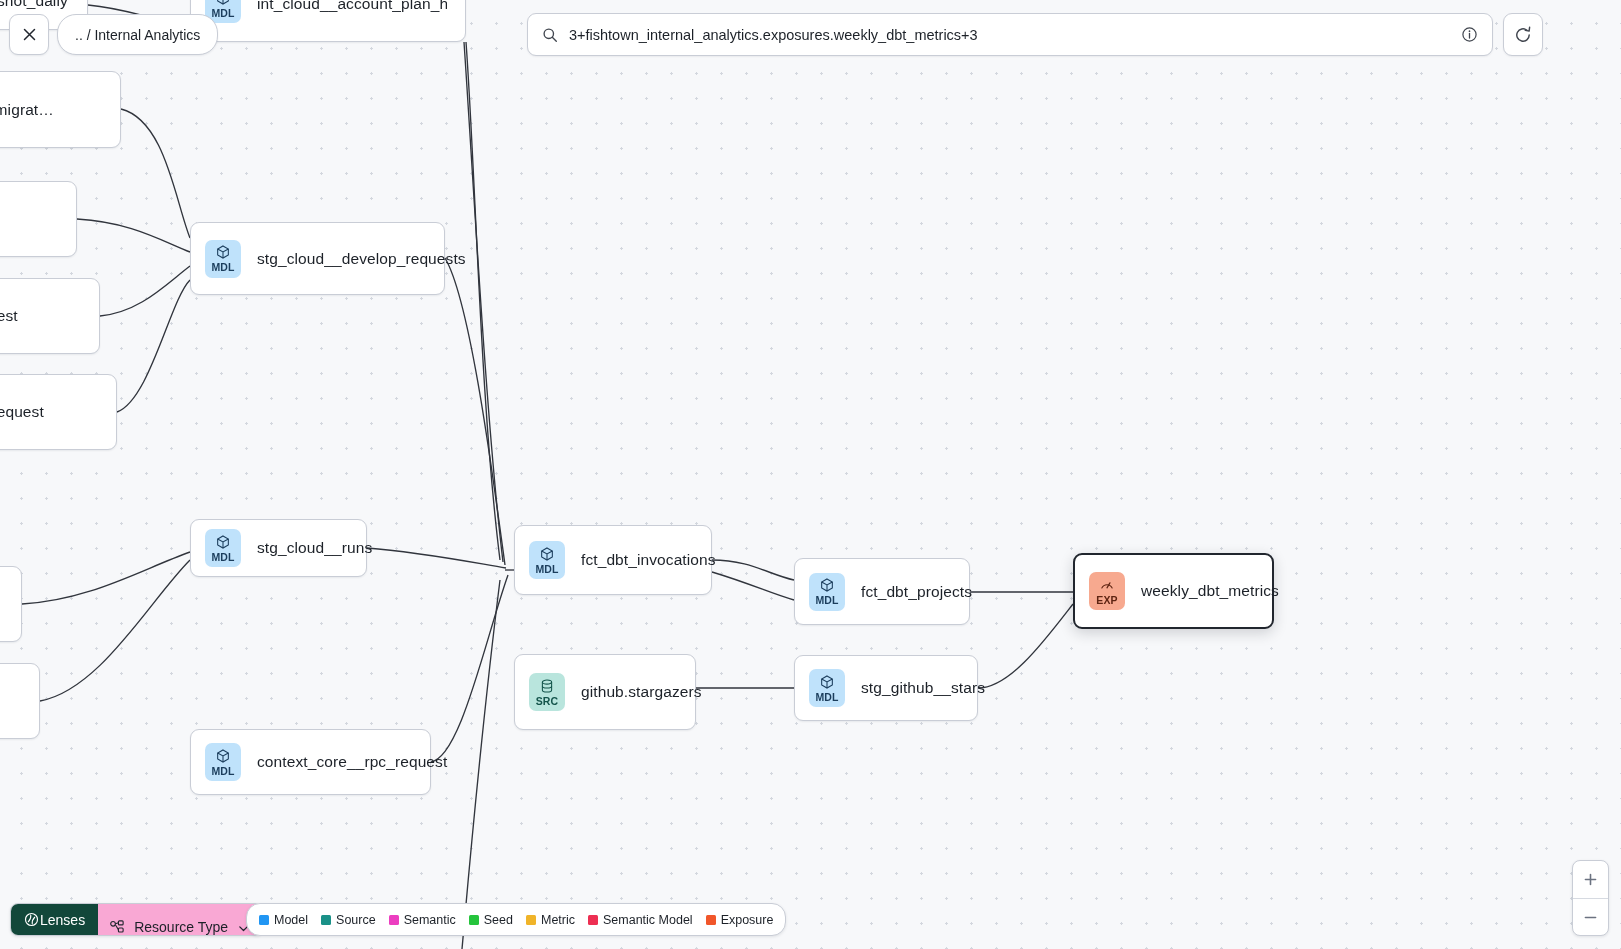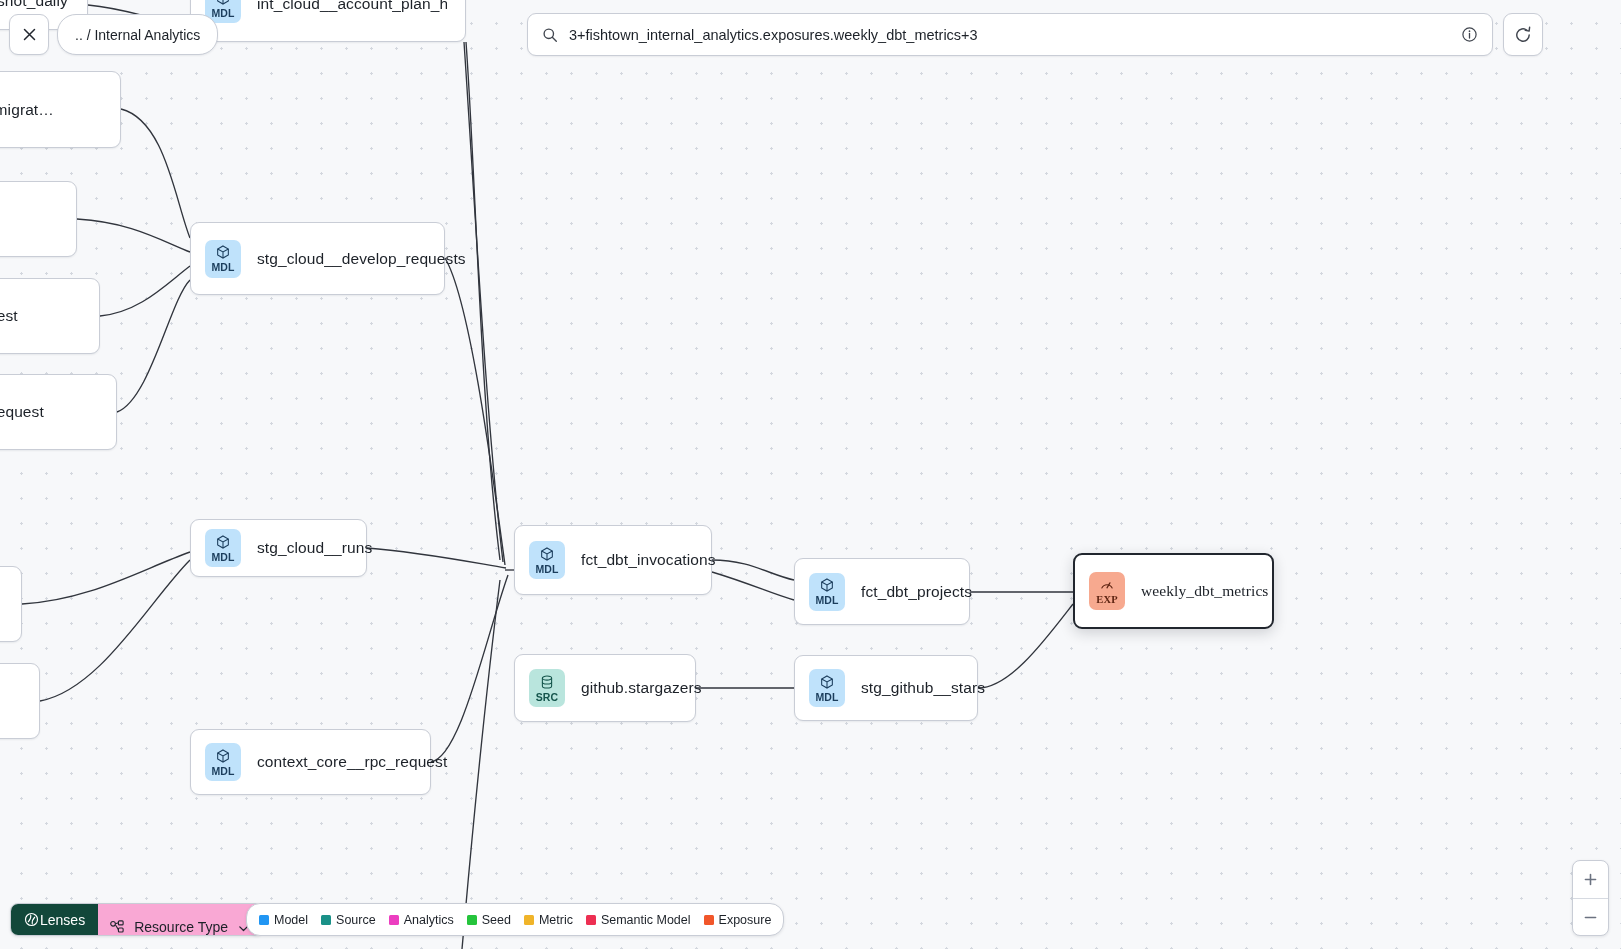--- a/index.html
+++ b/index.html
@@ -298,21 +298,21 @@
       <div class="node" style="left: 514px; top: 525px; width: 198px; height: 70px;">
         <div class="badge badge-mdl">
           <svg width="16" height="16" viewBox="0 0 18 18">
             <path d="M9 2.2 L15 5.6 L15 12.4 L9 15.8 L3 12.4 L3 5.6 Z" fill="none" stroke-width="1.2"></path>
             <path d="M3 5.6 L9 9 L15 5.6 M9 9 L9 15.8" fill="none" stroke-width="1.2"></path>
           </svg>
           <span>MDL</span>
         </div>
         <span class="node-label">fct_dbt_invocations</span>
       </div>
-      <div class="node" style="left: 514px; top: 654px; width: 182px; height: 68px;">
+      <div class="node" style="left: 514px; top: 654px; width: 182px; height: 76px;">
         <div class="badge badge-src">
           <svg width="16" height="16" viewBox="0 0 18 18">
             <ellipse cx="9" cy="4.6" rx="5.2" ry="2.3" fill="none" stroke-width="1.2"></ellipse>
             <path d="M3.8 4.6 L3.8 13.4 C3.8 14.7 6.1 15.7 9 15.7 C11.9 15.7 14.2 14.7 14.2 13.4 L14.2 4.6" fill="none" stroke-width="1.2"></path>
             <path d="M3.8 9 C3.8 10.3 6.1 11.3 9 11.3 C11.9 11.3 14.2 10.3 14.2 9" fill="none" stroke-width="1.2"></path>
           </svg>
           <span>SRC</span>
         </div>
         <span class="node-label">github.stargazers</span>
       </div>
@@ -329,21 +329,21 @@
       <div class="node" style="left: 794px; top: 655px; width: 184px; height: 66px;">
         <div class="badge badge-mdl">
           <svg width="16" height="16" viewBox="0 0 18 18">
             <path d="M9 2.2 L15 5.6 L15 12.4 L9 15.8 L3 12.4 L3 5.6 Z" fill="none" stroke-width="1.2"></path>
             <path d="M3 5.6 L9 9 L15 5.6 M9 9 L9 15.8" fill="none" stroke-width="1.2"></path>
           </svg>
           <span>MDL</span>
         </div>
         <span class="node-label">stg_github__stars</span>
       </div>
-      <div class="node selected" style="left: 1073px; top: 553px; width: 201px; height: 76px; font-family: Liberation Serif, serif;">
+      <div class="node selected" style="left: 1073px; top: 553px; width: 201px; height: 76px;">
         <div class="badge badge-exp">
           <svg width="16" height="16" viewBox="0 0 18 18">
             <path d="M3.2 12.4 A6.4 6.4 0 0 1 14.8 12.4" fill="none" stroke-width="1.2" stroke-linecap="round"></path>
             <path d="M9 12.2 L12.3 6.6" fill="none" stroke-width="1.35" stroke-linecap="round"></path>
           </svg>
           <span>EXP</span>
         </div>
         <span class="node-label">weekly_dbt_metrics</span>
       </div>
     </div>
@@ -404,21 +404,21 @@
       <div class="legend-item">
         <span class="legend-sw" style="background:#2196f3"></span>
         <span class="legend-txt">Model</span>
       </div>
       <div class="legend-item">
         <span class="legend-sw" style="background:#1a9188"></span>
         <span class="legend-txt">Source</span>
       </div>
       <div class="legend-item">
         <span class="legend-sw" style="background:#ec3ec0"></span>
-        <span class="legend-txt">Analytics</span>
+        <span class="legend-txt">Semantic</span>
       </div>
       <div class="legend-item">
         <span class="legend-sw" style="background:#25c43c"></span>
         <span class="legend-txt">Seed</span>
       </div>
       <div class="legend-item">
         <span class="legend-sw" style="background:#f0b429"></span>
         <span class="legend-txt">Metric</span>
       </div>
       <div class="legend-item">

